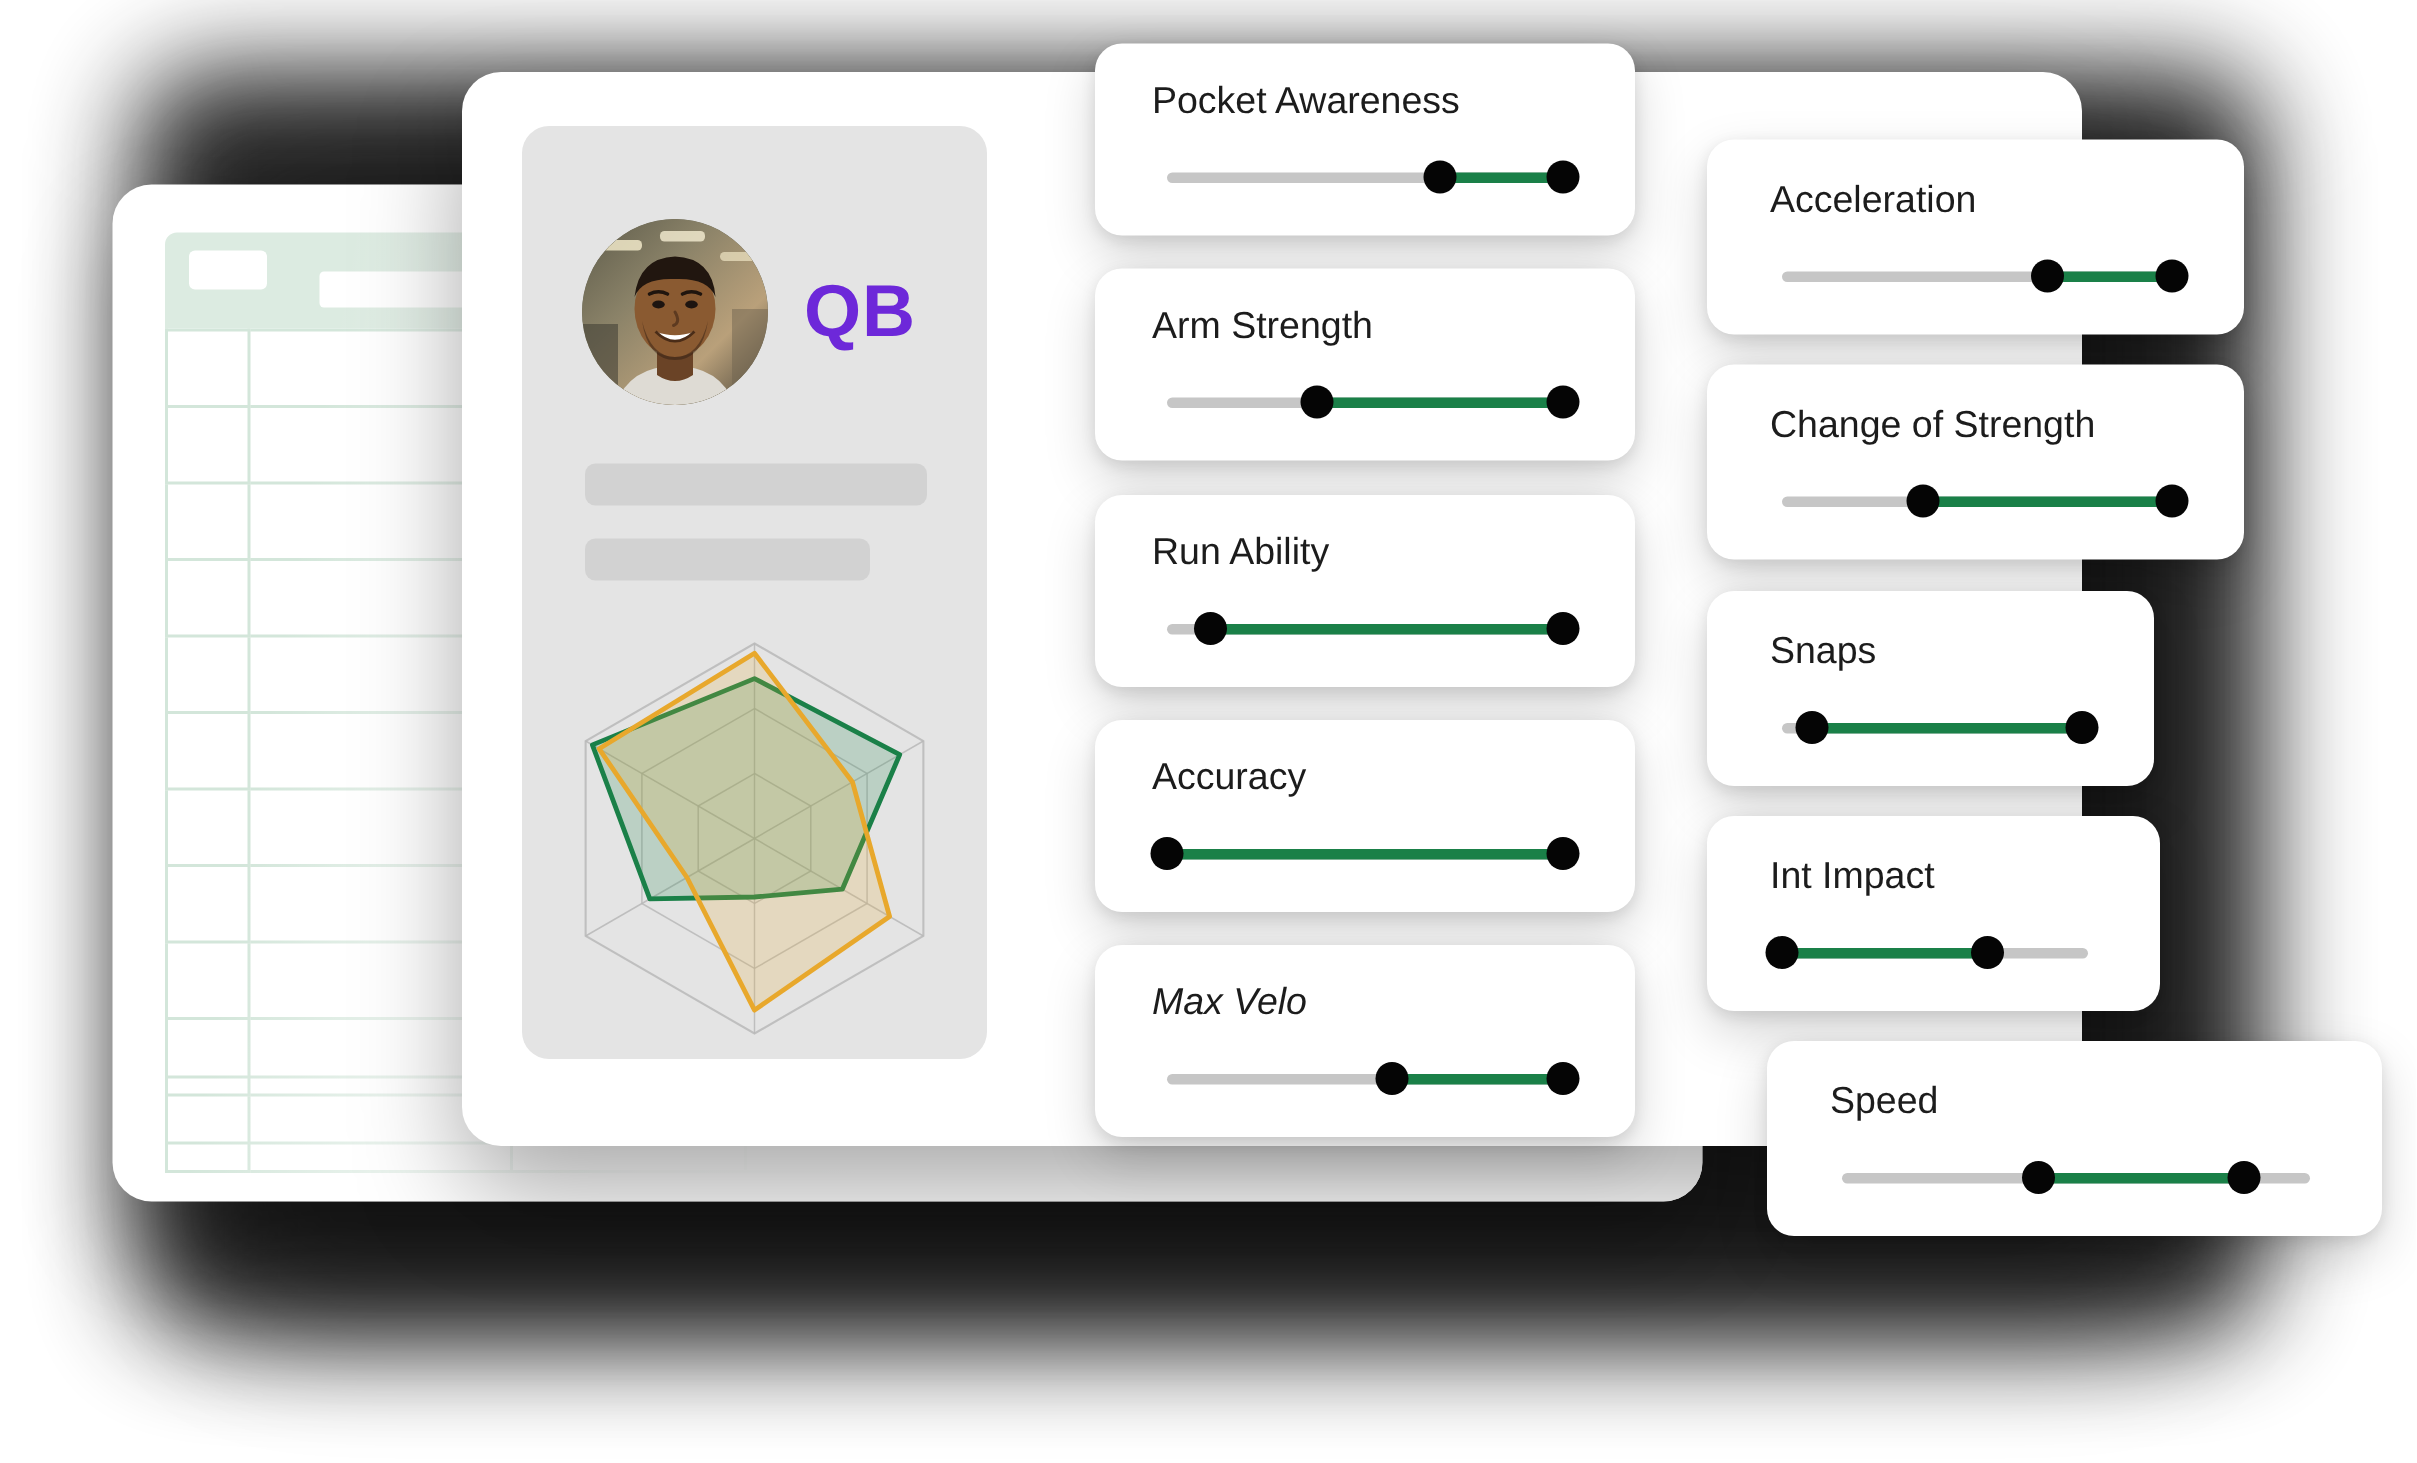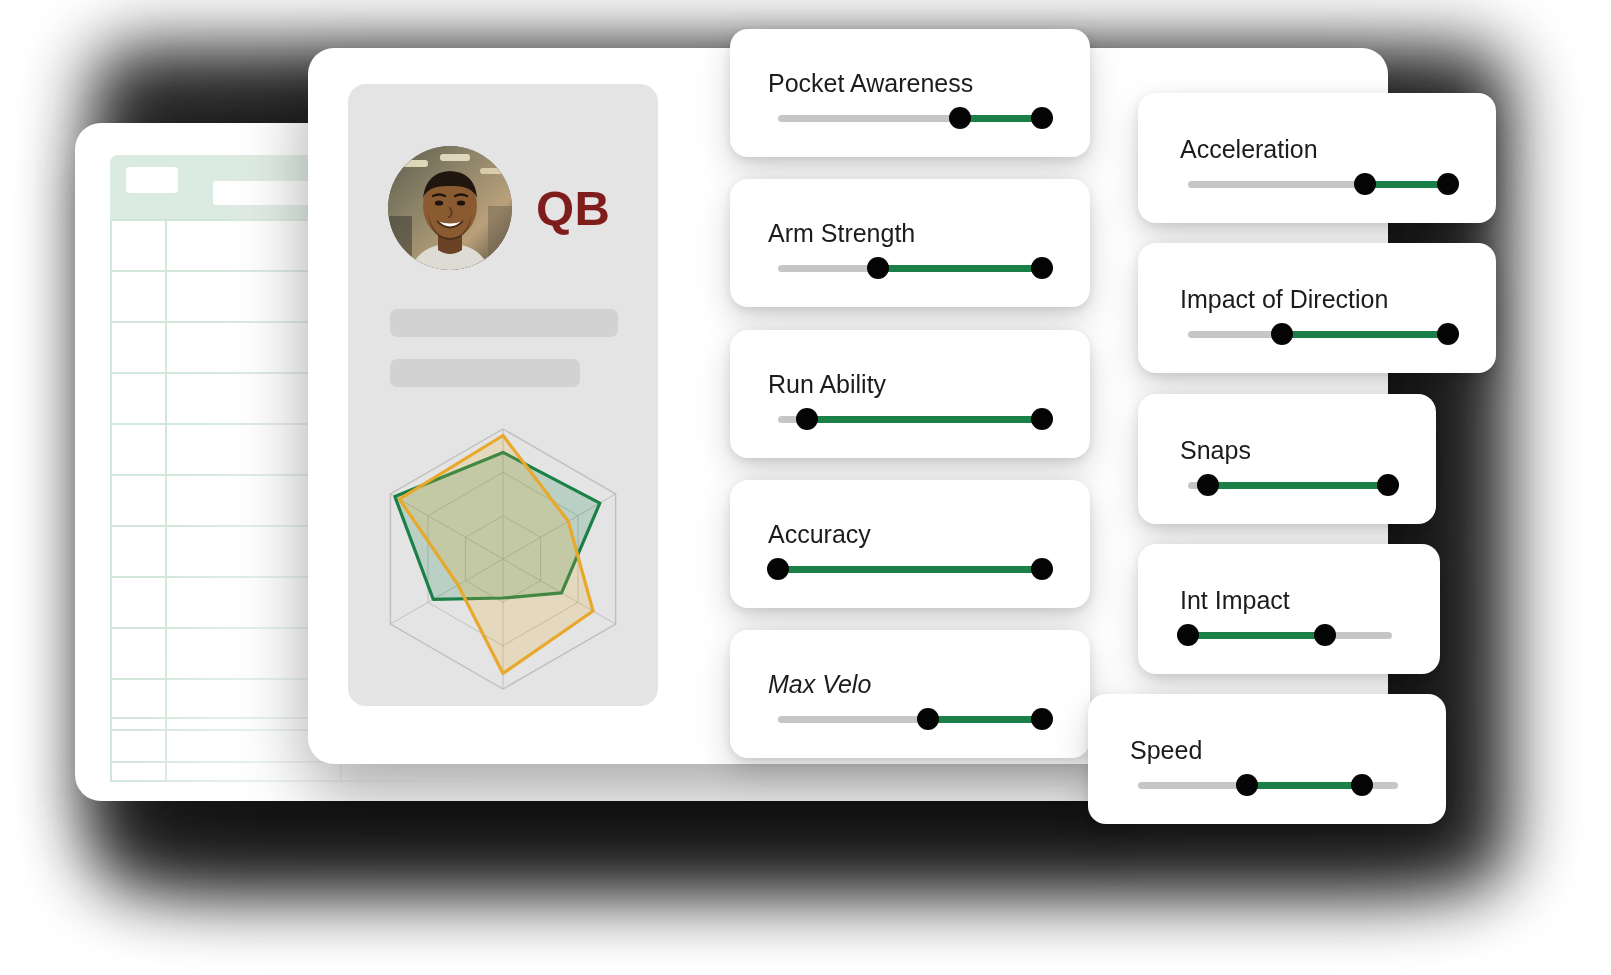--- a/index.html
+++ b/index.html
@@ -150,21 +150,21 @@
     overflow: hidden;
     background: #6d6a57;
   }
   .avatar svg { display: block; }
   .pos-label {
     position: absolute;
     left: 188px;
     top: 96px;
     font-size: 49px;
     font-weight: bold;
-    color: #7f1d1d;
+    color: #6d28d9;
     letter-spacing: .5px;
   }
   .ph-bar {
     position: absolute;
     left: 42px;
     height: 28px;
     background: #d2d2d2;
     border-radius: 7px;
   }
   .ph-bar.b1 { top: 225px; width: 228px; }
@@ -183,21 +183,20 @@
     position: absolute;
     background: #ffffff;
     border-radius: 18px;
     box-shadow: 0 14px 34px rgba(0,0,0,.17), 0 3px 10px rgba(0,0,0,.10);
   }
   .attr-label {
     position: absolute;
     font-size: 25px;
     color: #1c1c1c;
     white-space: nowrap;
-    margin-top: 16px;
   }
   .slider {
     position: absolute;
     height: 22px;
   }
   .track {
     position: absolute;
     top: 8px;
     left: 0;
     right: 0;
@@ -459,21 +458,21 @@
       <div class="attr-card" style="left: 1138px; top: 93px; width: 358px; height: 130px;">
         <div class="attr-label">Acceleration</div>
         <div class="slider">
           <div class="track"></div>
           <div class="fill" style="left: 68%; width: 32%;"></div>
           <div class="thumb" style="left: 68%;"></div>
           <div class="thumb" style="left: 100%;"></div>
         </div>
       </div>
       <div class="attr-card" style="left: 1138px; top: 243px; width: 358px; height: 130px;">
-        <div class="attr-label">Impact of Direction</div>
+        <div class="attr-label">Change of Strength</div>
         <div class="slider">
           <div class="track"></div>
           <div class="fill" style="left: 36%; width: 64%;"></div>
           <div class="thumb" style="left: 36%;"></div>
           <div class="thumb" style="left: 100%;"></div>
         </div>
       </div>
       <div class="attr-card" style="left: 1138px; top: 394px; width: 298px; height: 130px;">
         <div class="attr-label">Snaps</div>
         <div class="slider">
@@ -485,21 +484,21 @@
       </div>
       <div class="attr-card" style="left: 1138px; top: 544px; width: 302px; height: 130px;">
         <div class="attr-label">Int Impact</div>
         <div class="slider">
           <div class="track"></div>
           <div class="fill" style="left: 0%; width: 67%;"></div>
           <div class="thumb" style="left: 0%;"></div>
           <div class="thumb" style="left: 67%;"></div>
         </div>
       </div>
-      <div class="attr-card" style="left: 1088px; top: 694px; width: 358px; height: 130px;">
+      <div class="attr-card" style="left: 1178px; top: 694px; width: 410px; height: 130px;">
         <div class="attr-label">Speed</div>
         <div class="slider">
           <div class="track"></div>
           <div class="fill" style="left: 42%; width: 44%;"></div>
           <div class="thumb" style="left: 42%;"></div>
           <div class="thumb" style="left: 86%;"></div>
         </div>
       </div>
     </div>
 

